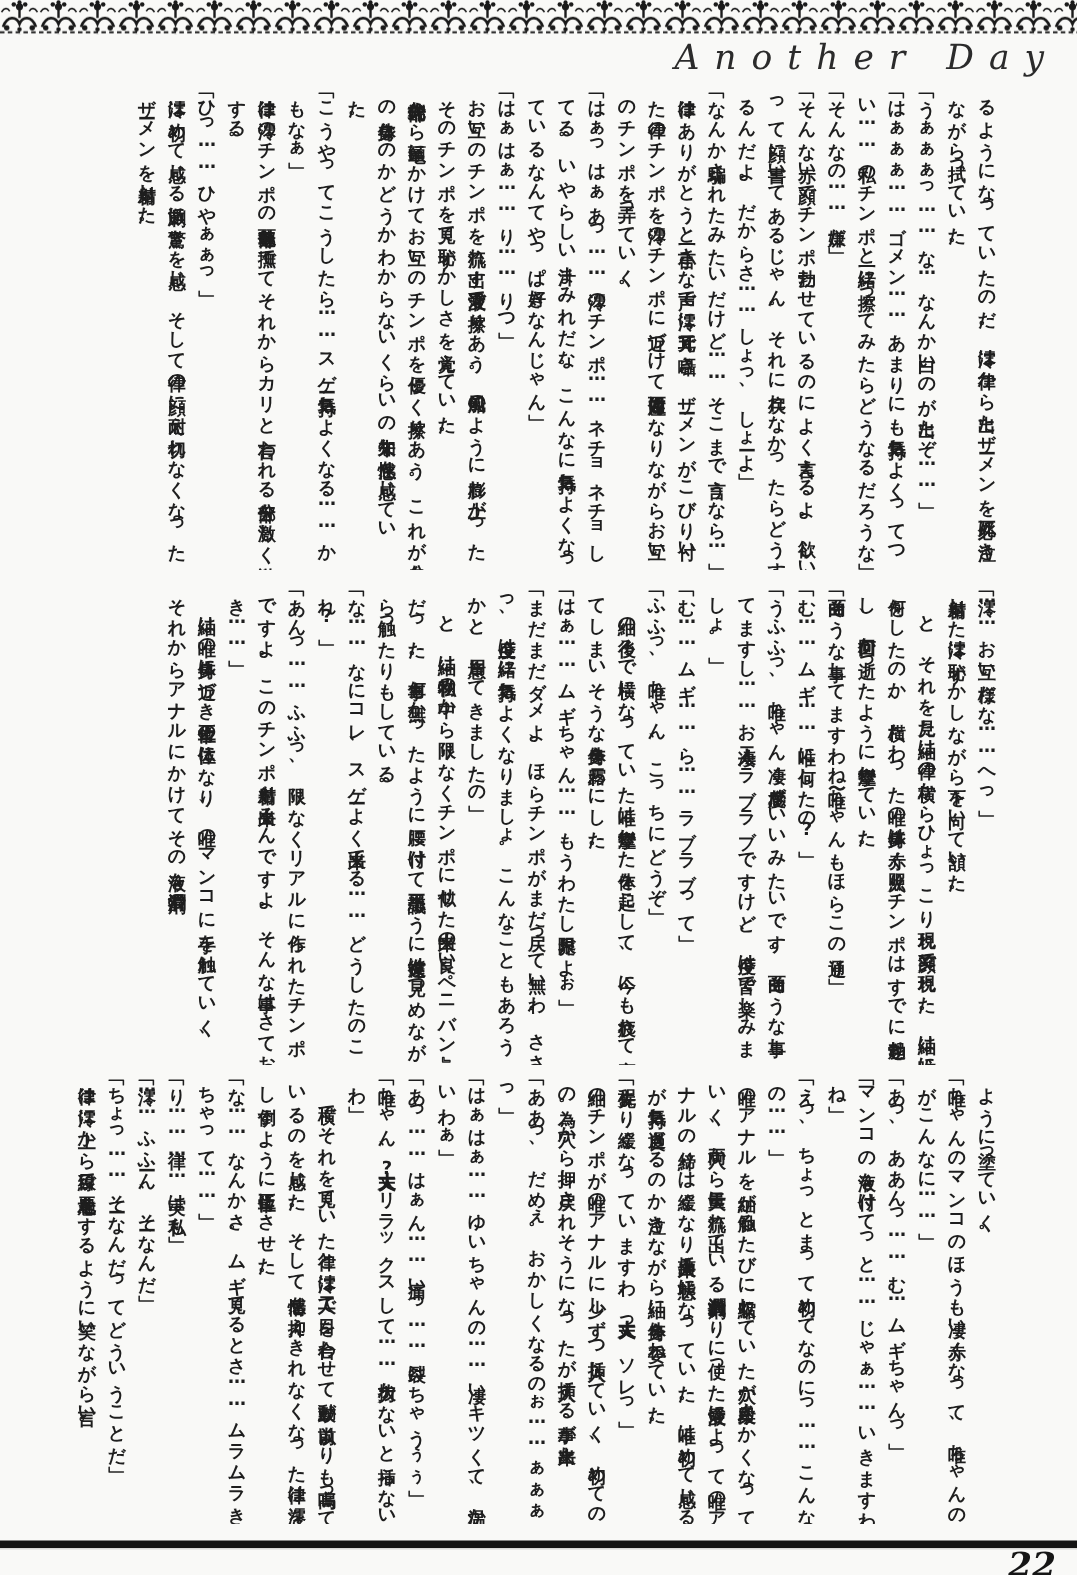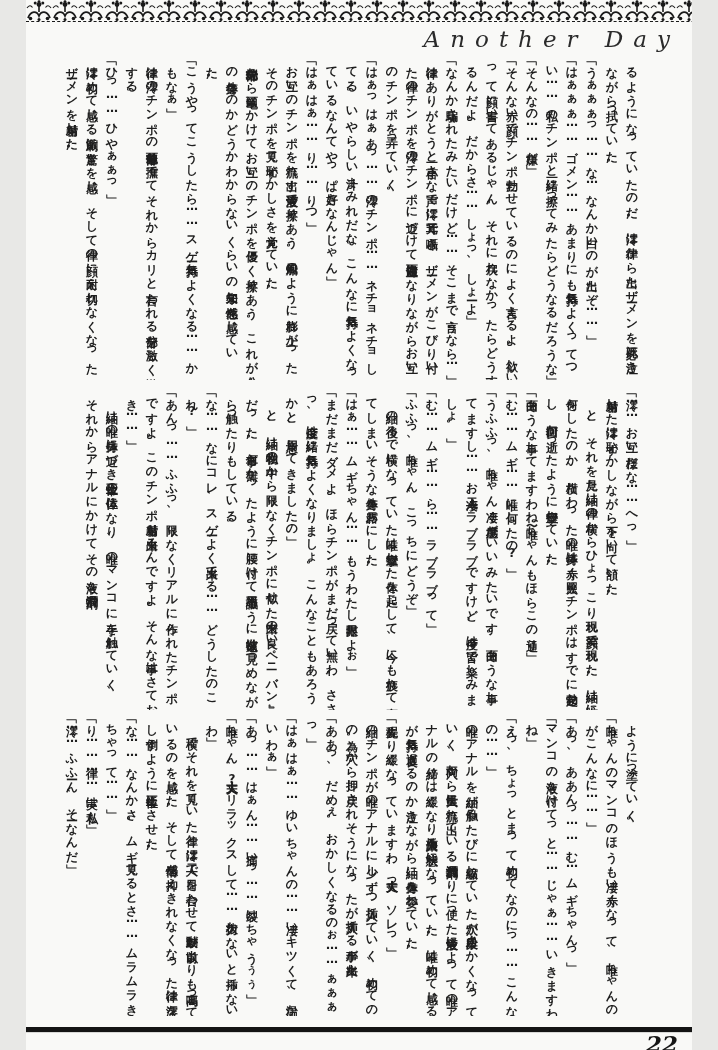--- a/index.html
+++ b/index.html
@@ -3,21 +3,21 @@
 <meta charset="utf-8">
 <style>
   html, body {
     margin: 0;
     padding: 0;
     background: #e8e8e6;
     font-family: "DejaVu Sans", sans-serif;
   }
   .page {
     position: relative;
-    width: 666px;
+    width: 718px;
     height: 1050px;
     margin: 0 auto;
     background: #f9f9f7;
     overflow: hidden;
     color: #1c1c1c;
   }
   .ornament-border {
     position: absolute;
     top: 0;
     left: 0;

